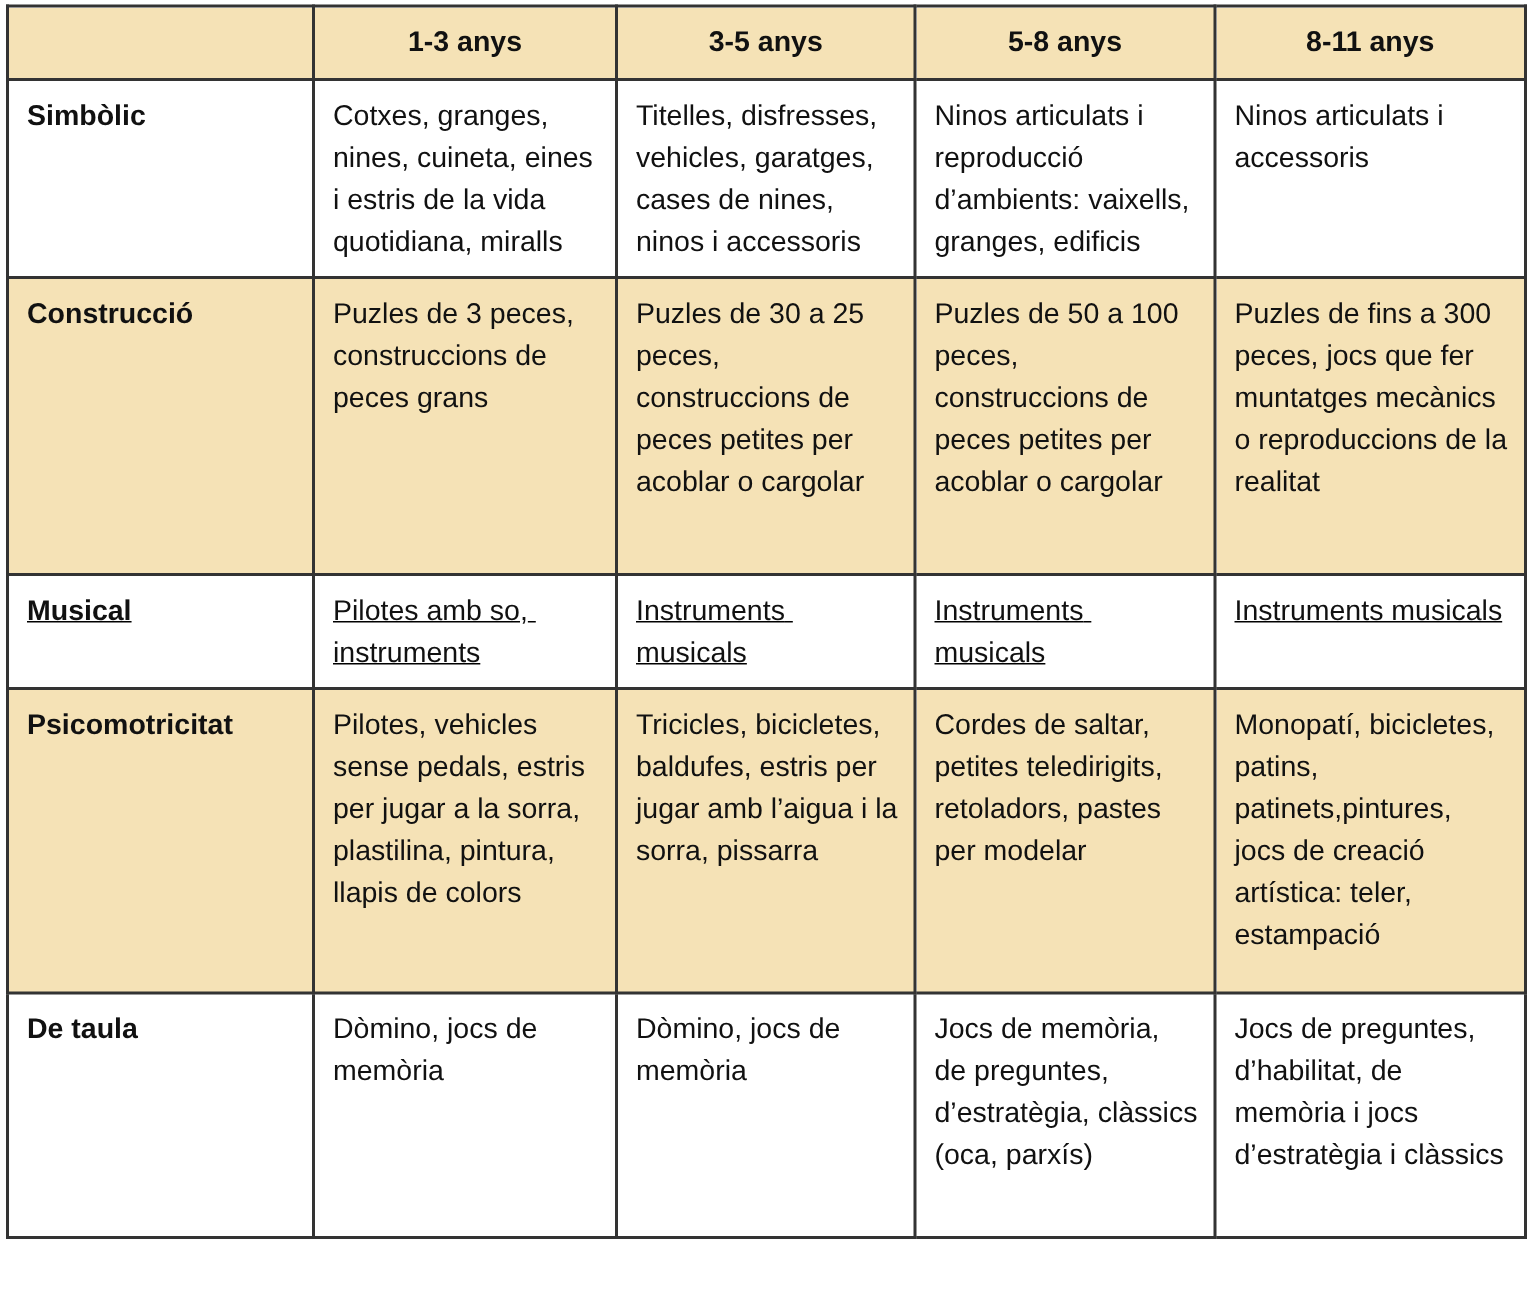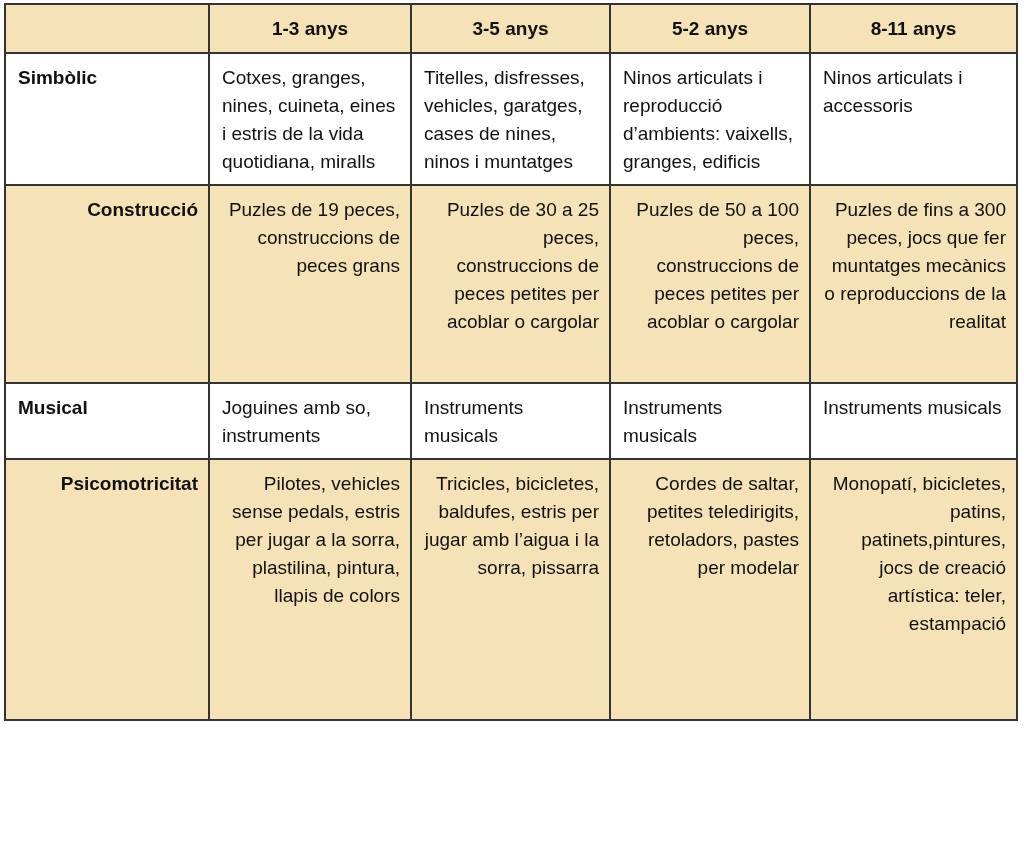--- a/index.html
+++ b/index.html
@@ -48,73 +48,80 @@
     background: var(--header-bg);
     font-weight: bold;
     text-align: center;
     vertical-align: middle;
     padding: 4px 6px;
     height: 49px;
   }
   .age-table td.row-label {
     font-weight: bold;
   }
-  tr.shaded td { background: var(--shaded-bg); text-align: right; }
+  tr.shaded td { background: var(--shaded-bg); }
 
   tr.r-simbolic      { height: 126px; }
   tr.r-construccio   { height: 198px; }
-  tr.r-musical       { height: 72px;  }
-  tr.r-psicomotricitat { height: 261px; border-radius: 24px; }
+  tr.r-musical       { height: 72px; text-decoration: underline;  }
+  tr.r-psicomotricitat { height: 203px; border-radius: 24px; }
   tr.r-detaula       { height: 163px; }
 </style>
 </head>
 <body>
 
 <div class="page">
   <table class="age-table">
     <colgroup>
       <col class="c0">
         <col class="c1">
         <col class="c2">
         <col class="c3">
         <col class="c4">
     </colgroup>
     <thead>
       <tr>
         <th></th>
         <th>1-3 anys</th>
         <th>3-5 anys</th>
-        <th>5-2 anys</th>
+        <th>5-8 anys</th>
         <th>8-11 anys</th>
       </tr>
     </thead>
     <tbody>
       <tr class="r-simbolic">
         <td class="row-label">Simbòlic</td>
         <td>Cotxes, granges, nines, cuineta, eines i estris de la vida quotidiana, miralls</td>
-        <td>Titelles, disfresses, vehicles, garatges, cases de nines, ninos i muntatges</td>
+        <td>Titelles, disfresses, vehicles, garatges, cases de nines, ninos i accessoris</td>
         <td>Ninos articulats i reproducció d’ambients: vaixells, granges, edificis</td>
         <td>Ninos articulats i accessoris</td>
       </tr>
       <tr class="r-construccio shaded">
         <td class="row-label">Construcció</td>
-        <td>Puzles de 19 peces, construccions de peces grans</td>
+        <td>Puzles de 3 peces, construccions de peces grans</td>
         <td>Puzles de 30 a 25 peces, construccions de peces petites per acoblar o cargolar</td>
         <td>Puzles de 50 a 100 peces, construccions de peces petites per acoblar o cargolar</td>
         <td>Puzles de fins a 300 peces, jocs que fer muntatges mecànics  o reproduccions de la realitat</td>
       </tr>
       <tr class="r-musical">
         <td class="row-label">Musical</td>
-        <td>Joguines amb so, instruments</td>
+        <td>Pilotes amb so, instruments</td>
         <td>Instruments musicals</td>
         <td>Instruments musicals</td>
         <td>Instruments musicals</td>
       </tr>
       <tr class="r-psicomotricitat shaded">
         <td class="row-label">Psicomotricitat</td>
         <td>Pilotes, vehicles sense pedals, estris per jugar a la sorra, plastilina, pintura, llapis de colors</td>
         <td>Tricicles, bicicletes, baldufes, estris per jugar amb l’aigua i la sorra, pissarra</td>
         <td>Cordes de saltar, petites teledirigits, retoladors, pastes per modelar</td>
         <td>Monopatí, bicicletes, patins, patinets,pintures, jocs de creació artística: teler, estampació</td>
       </tr>
+      <tr class="r-detaula">
+        <td class="row-label">De taula</td>
+        <td>Dòmino, jocs de memòria</td>
+        <td>Dòmino, jocs de memòria</td>
+        <td>Jocs de memòria, de preguntes, d’estratègia, clàssics (oca, parxís)</td>
+        <td>Jocs de preguntes, d’habilitat, de memòria i jocs d’estratègia i clàssics</td>
+      </tr>
     </tbody>
   </table>
 </div>
 
 </body></html>

